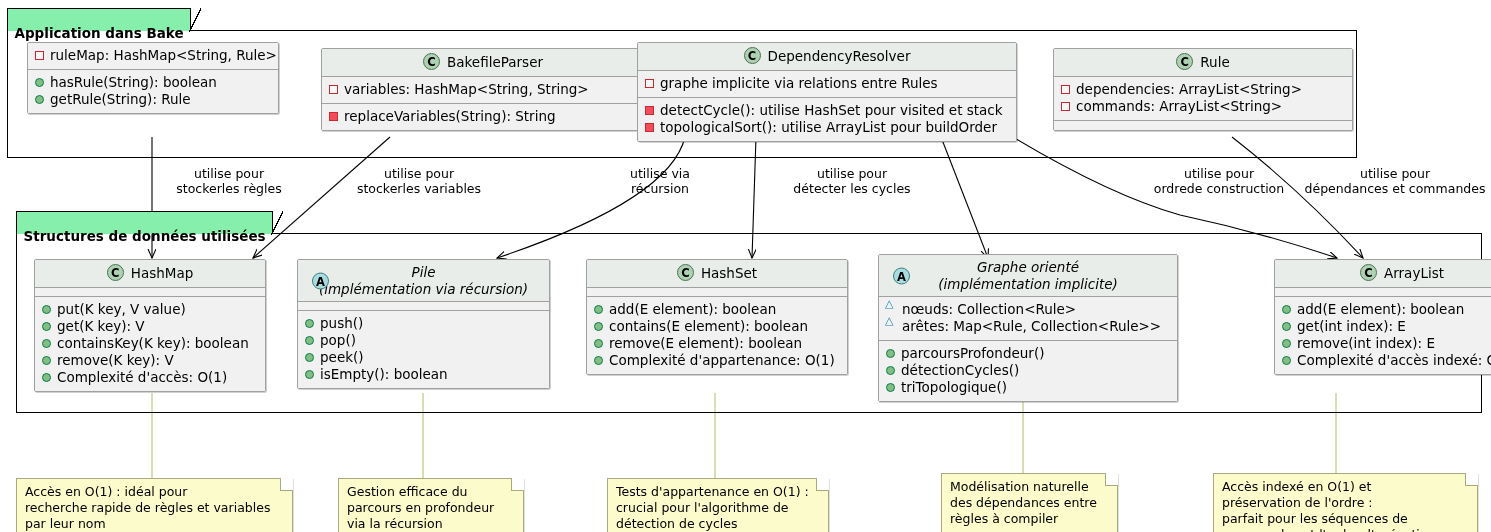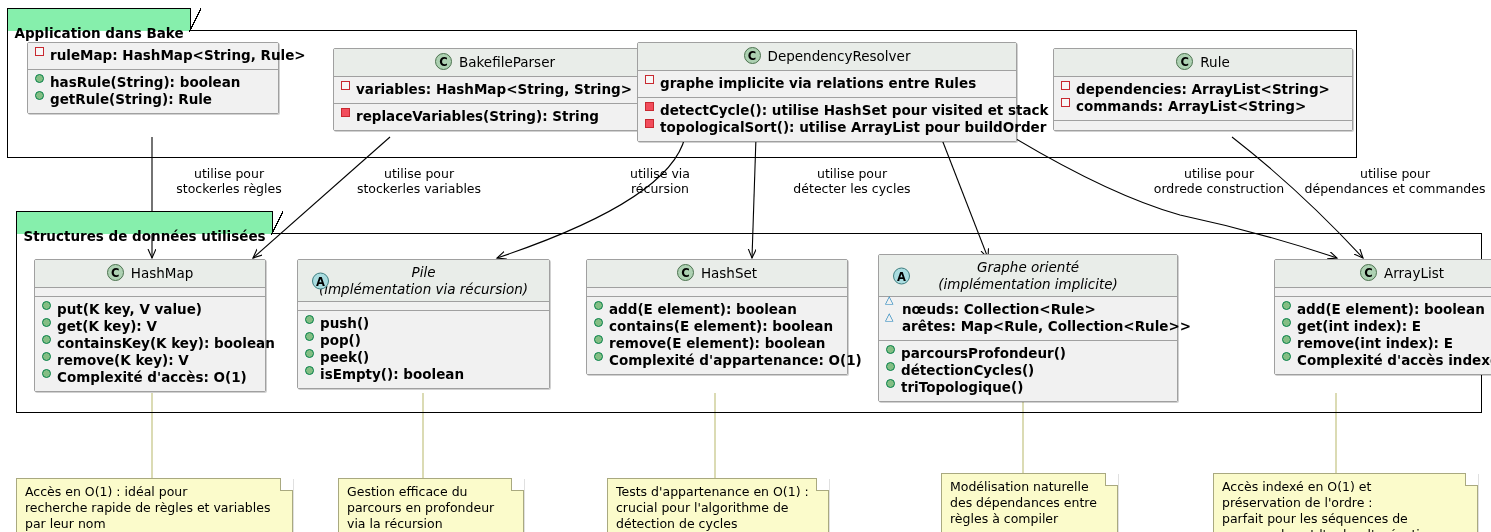--- a/index.html
+++ b/index.html
@@ -58,21 +58,21 @@
 
   .compart{
     box-sizing:border-box;
     padding:4px 7px 5px 7px;
     font-size:13.5px;line-height:17px;
     border-bottom:1px solid #A0A0A0;
     background:#F1F1F1;
   }
   .compart:last-child{border-bottom:none;}
   .compart.empty{height:9px;padding:0;}
-  .mem{white-space:nowrap;display:flex;align-items:flex-start;font-weight:bold;}
+  .mem{white-space:nowrap;display:flex;align-items:center;}
   .vis{display:inline-block;width:9px;height:9px;margin-right:6px;flex:0 0 auto;box-sizing:border-box;}
   .vis.pub{border-radius:50%;background:#84BE84;border:1px solid #038048;}
   .vis.priv{background:#F7F7F7;border:1px solid #C82930;}
   .vis.privm{background:#F24D5C;border:1px solid #C82930;}
   .vis.prot{
     background:transparent;border:none;width:10px;height:9px;
     position:relative;
   }
   .vis.prot::before{
     content:"";position:absolute;left:0;top:0;
@@ -153,21 +153,21 @@
           <span class="vis pub"></span>
           <span>hasRule(String): boolean</span>
         </div>
       <div class="mem">
           <span class="vis pub"></span>
           <span>getRule(String): Rule</span>
         </div>
     </div>
   </div>
 
-  <div class="cls" style="left:333px;top:48px;width:324px;">
+  <div class="cls" style="left:321px;top:48px;width:324px;">
     <div class="hdr">
       <span class="stereo c">C</span><span class="title">BakefileParser</span>
     </div>
     <div class="compart">
       <div class="mem">
           <span class="vis priv"></span>
           <span>variables: HashMap&lt;String, String&gt;</span>
         </div>
     </div>
     <div class="compart">

